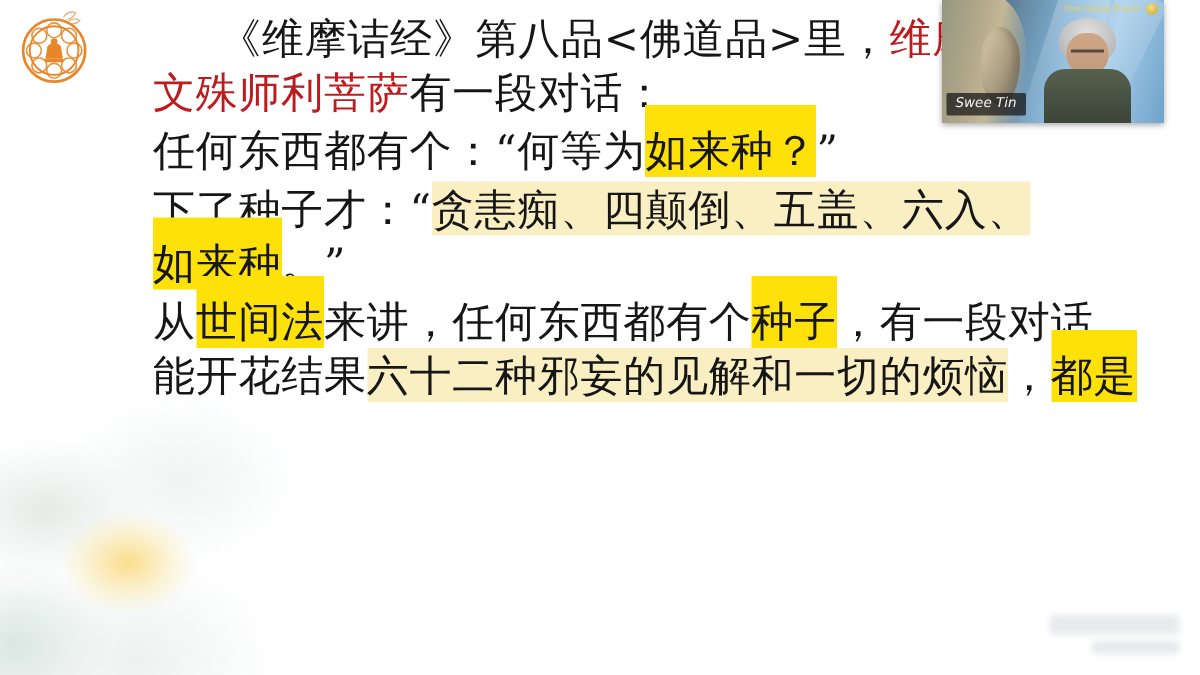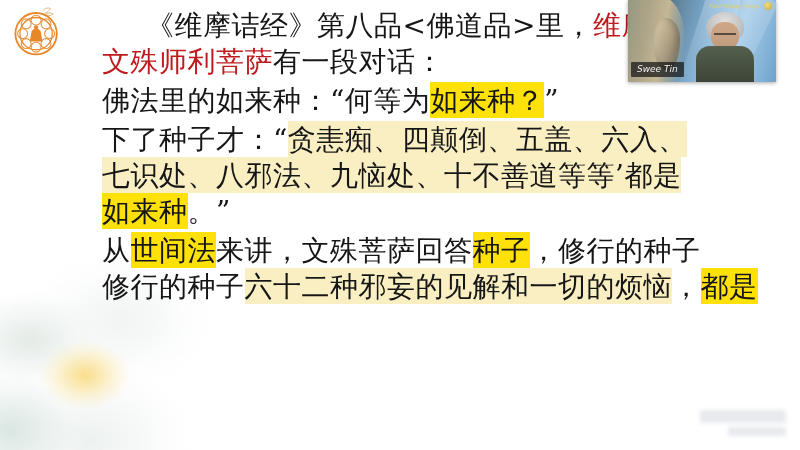--- a/index.html
+++ b/index.html
@@ -27,21 +27,21 @@
   
   .text-wrap{
     position:absolute;left:102px;top:8px;width:680px;
     font-size:28px;line-height:36px;color:var(--ink,#161616);
     letter-spacing:0.5px;
   }
   .para{margin:0 0 3px 0;}
   .line{white-space:nowrap;}
   .line.indent{padding-left:44px;}
   .seg-r{color:var(--red,#bf1a1d);}
-  .seg-hb{background:var(--hb,#ffe10a);padding:2px 0 1px;}
+  .seg-hb{background:var(--hb,#ffe10a);padding:14px 0 1px;}
   .seg-hp{background:var(--hp,#f9efc3);padding:2px 0 1px;}
   
   .watermark{position:absolute;right:14px;bottom:14px;pointer-events:none;}
   .watermark .wm-row1,.watermark .wm-row2{
     background:rgba(205,206,214,0.45);border-radius:2px;filter:blur(2px);
   }
   .wm-row1{width:86px;height:13px;margin-left:auto;}
   .wm-row2{width:58px;height:9px;margin:4px 0 0 auto;}
   
   .video{
@@ -115,30 +115,29 @@
       </g>
     </svg>
   </div>
 
   <div class="text-wrap">
       <div class="para">
         <div class="line indent"><span class="seg-n">《维摩诘经》第八品&lt;佛道品&gt;里，</span><span class="seg-r">维摩诘居</span></div>
         <div class="line"><span class="seg-r">文殊师利菩萨</span><span class="seg-n">有一段对话：</span></div>
       </div>
       <div class="para">
-        <div class="line"><span class="seg-n">佛法里的如来种：“何等为</span><span class="seg-hb">如来种？</span><span class="seg-n">”</span></div>
+        <div class="line"><span class="seg-n">任何东西都有个：“何等为</span><span class="seg-hb">如来种？</span><span class="seg-n">”</span></div>
       </div>
       <div class="para">
         <div class="line"><span class="seg-n">下了种子才：“</span><span class="seg-hp">贪恚痴、四颠倒、五盖、六入、</span></div>
-        <div class="line"><span class="seg-hp">七识处、八邪法、九恼处、十不善道等等’都是</span></div>
         <div class="line"><span class="seg-hb">如来种</span><span class="seg-n">。”</span></div>
       </div>
       <div class="para">
-        <div class="line"><span class="seg-n">从</span><span class="seg-hb">世间法</span><span class="seg-n">来讲，文殊菩萨回答</span><span class="seg-hb">种子</span><span class="seg-n">，修行的种子</span></div>
-        <div class="line"><span class="seg-n">修行的种子</span><span class="seg-hp">六十二种邪妄的见解和一切的烦恼</span><span class="seg-n">，</span><span class="seg-hb">都是</span></div>
+        <div class="line"><span class="seg-n">从</span><span class="seg-hb">世间法</span><span class="seg-n">来讲，任何东西都有个</span><span class="seg-hb">种子</span><span class="seg-n">，有一段对话</span></div>
+        <div class="line"><span class="seg-n">能开花结果</span><span class="seg-hp">六十二种邪妄的见解和一切的烦恼</span><span class="seg-n">，</span><span class="seg-hb">都是</span></div>
       </div>
     </div>
 
   <div class="watermark">
     <div class="wm-row1"></div>
     <div class="wm-row2"></div>
   </div>
 
   <div class="video">
     <div class="ray r1"></div>

